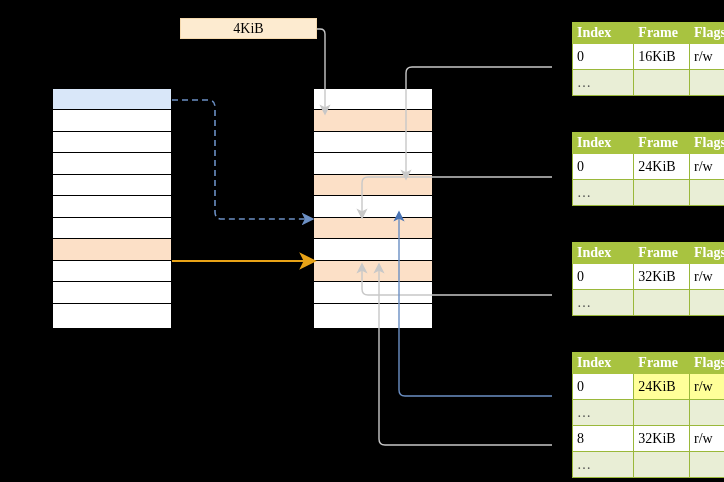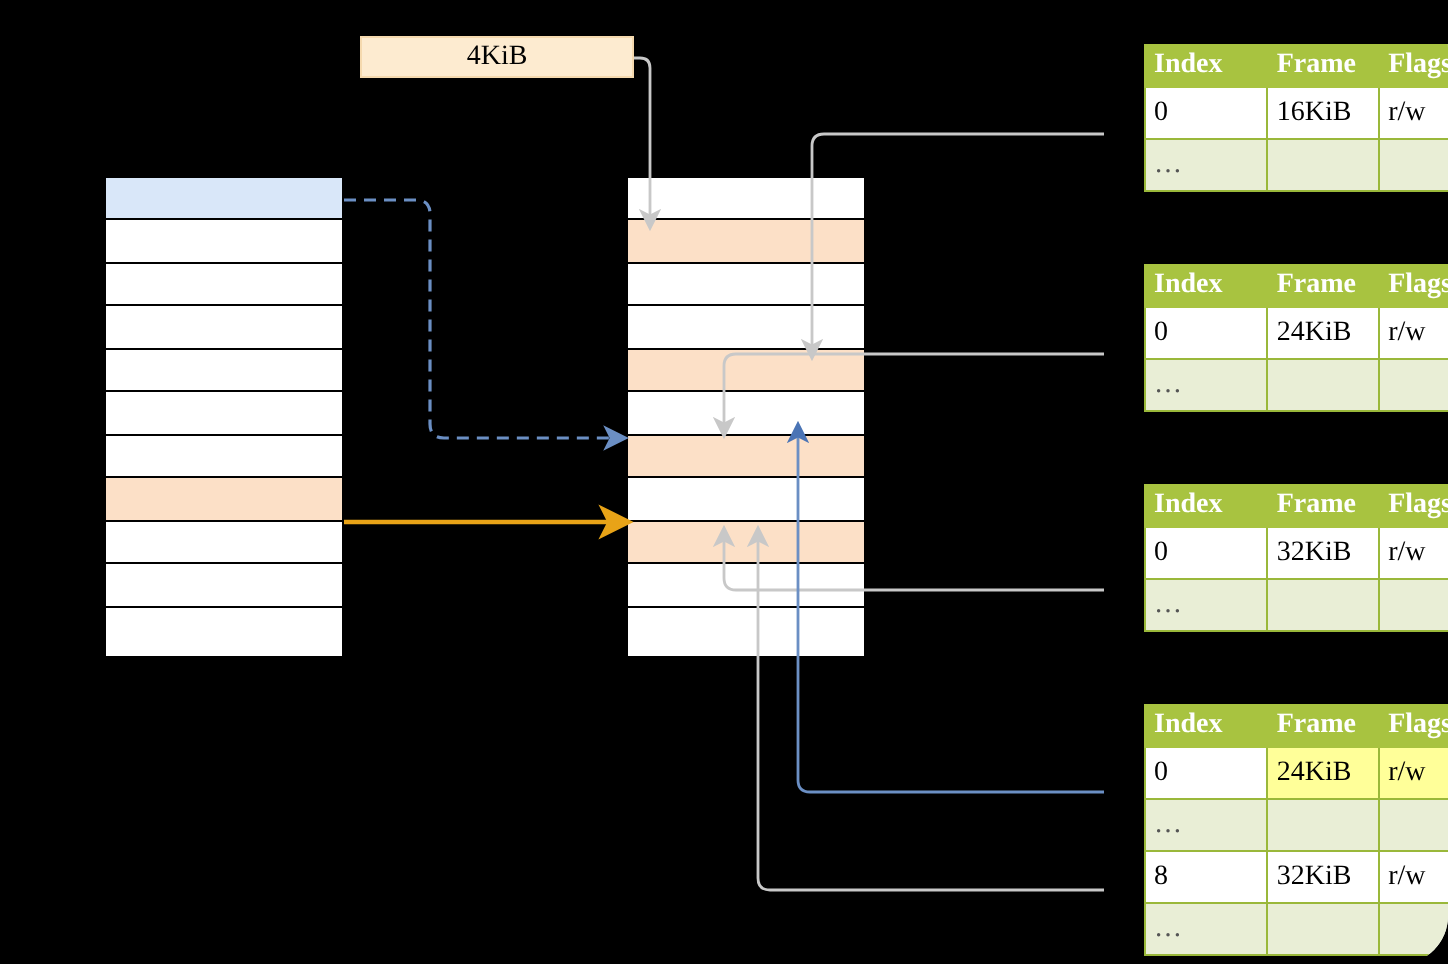--- a/index.html
+++ b/index.html
@@ -1,17 +1,17 @@
 <!DOCTYPE html>
 <html><head>
 <meta charset="utf-8">
 <style>
   html,body{margin:0;padding:0;background:#000;}
   #stage{position:relative;width:724px;height:482px;background:#000;overflow:hidden;
-         font-family:"Liberation Serif", "DejaVu Serif", serif;border-radius:24px;}
+         font-family:"Liberation Serif", "DejaVu Serif", serif;}
 
   
   .grid{position:absolute;box-sizing:border-box;border:1.5px solid #000;background:#fff;}
   .grid .row{box-sizing:border-box;border-bottom:1.5px solid #000;background:#fff;}
   .grid .row:last-child{border-bottom:none;}
 
   
   .labelbox{position:absolute;box-sizing:border-box;background:#fdebd0;
             border:1px solid #f5d9ae;display:flex;align-items:center;
             justify-content:center;font-size:14px;color:#000;}

